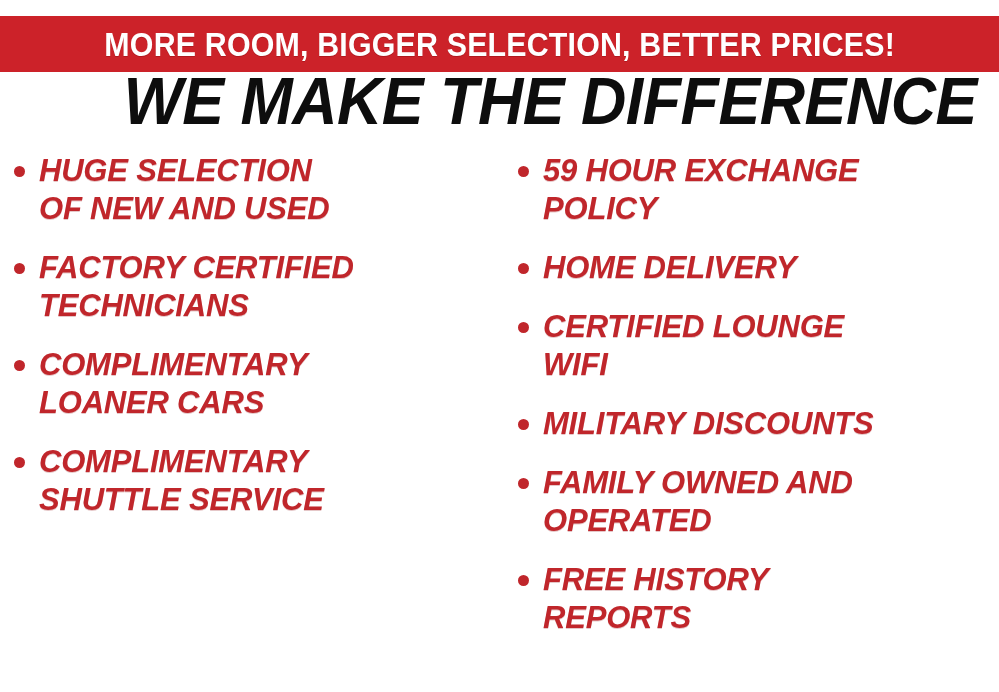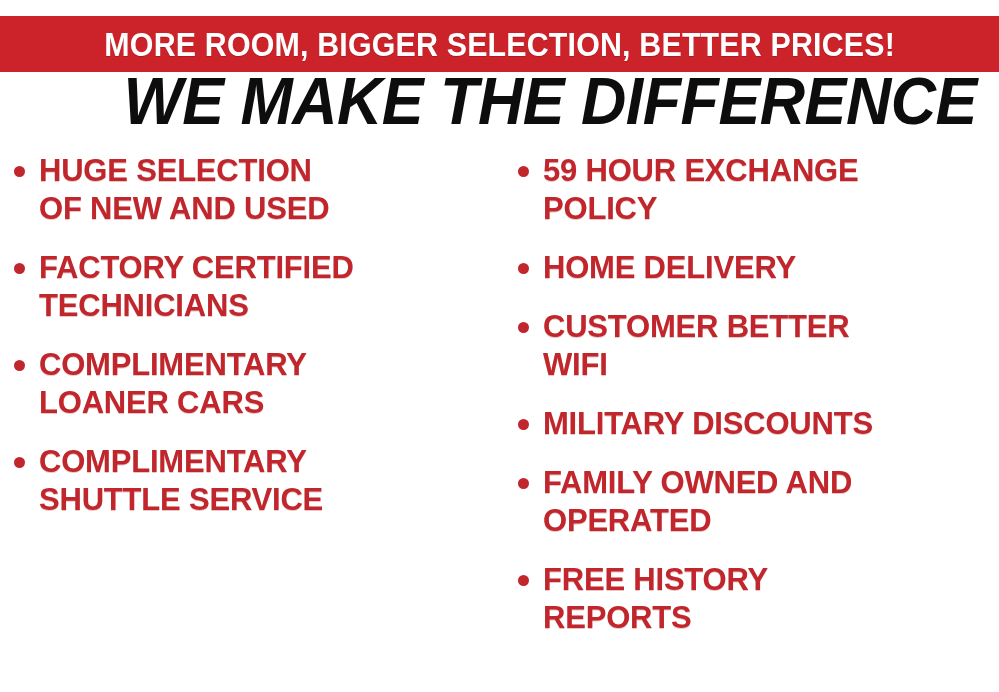--- a/index.html
+++ b/index.html
@@ -88,20 +88,21 @@
     top: 0;
     height: 540px;
   }
   .col-left  { left: 14px;  width: 486px; }
   .col-right { left: 518px; width: 481px; }
 
   .bullet-item {
     display: flex;
     align-items: flex-start;
     margin-bottom: 20px;
+    font-style: italic;
   }
   .col-left  .bullet-item { margin-bottom: 21px; }
   .col-right .bullet-item { margin-bottom: 21px; }
 
   .dot {
     flex: 0 0 auto;
     width: 11px;
     height: 11px;
     border-radius: 50%;
     background: #c0262b;
@@ -163,21 +164,21 @@
         <span class="dot"></span>
         <span class="bullet-text">59 HOUR EXCHANGE
 POLICY</span>
       </div>
       <div class="bullet-item">
         <span class="dot"></span>
         <span class="bullet-text">HOME DELIVERY</span>
       </div>
       <div class="bullet-item">
         <span class="dot"></span>
-        <span class="bullet-text">CUSTOMER BETTER
+        <span class="bullet-text">CERTIFIED LOUNGE
 WIFI</span>
       </div>
       <div class="bullet-item">
         <span class="dot"></span>
         <span class="bullet-text">MILITARY DISCOUNTS</span>
       </div>
       <div class="bullet-item">
         <span class="dot"></span>
         <span class="bullet-text">FAMILY OWNED AND
 OPERATED</span>

